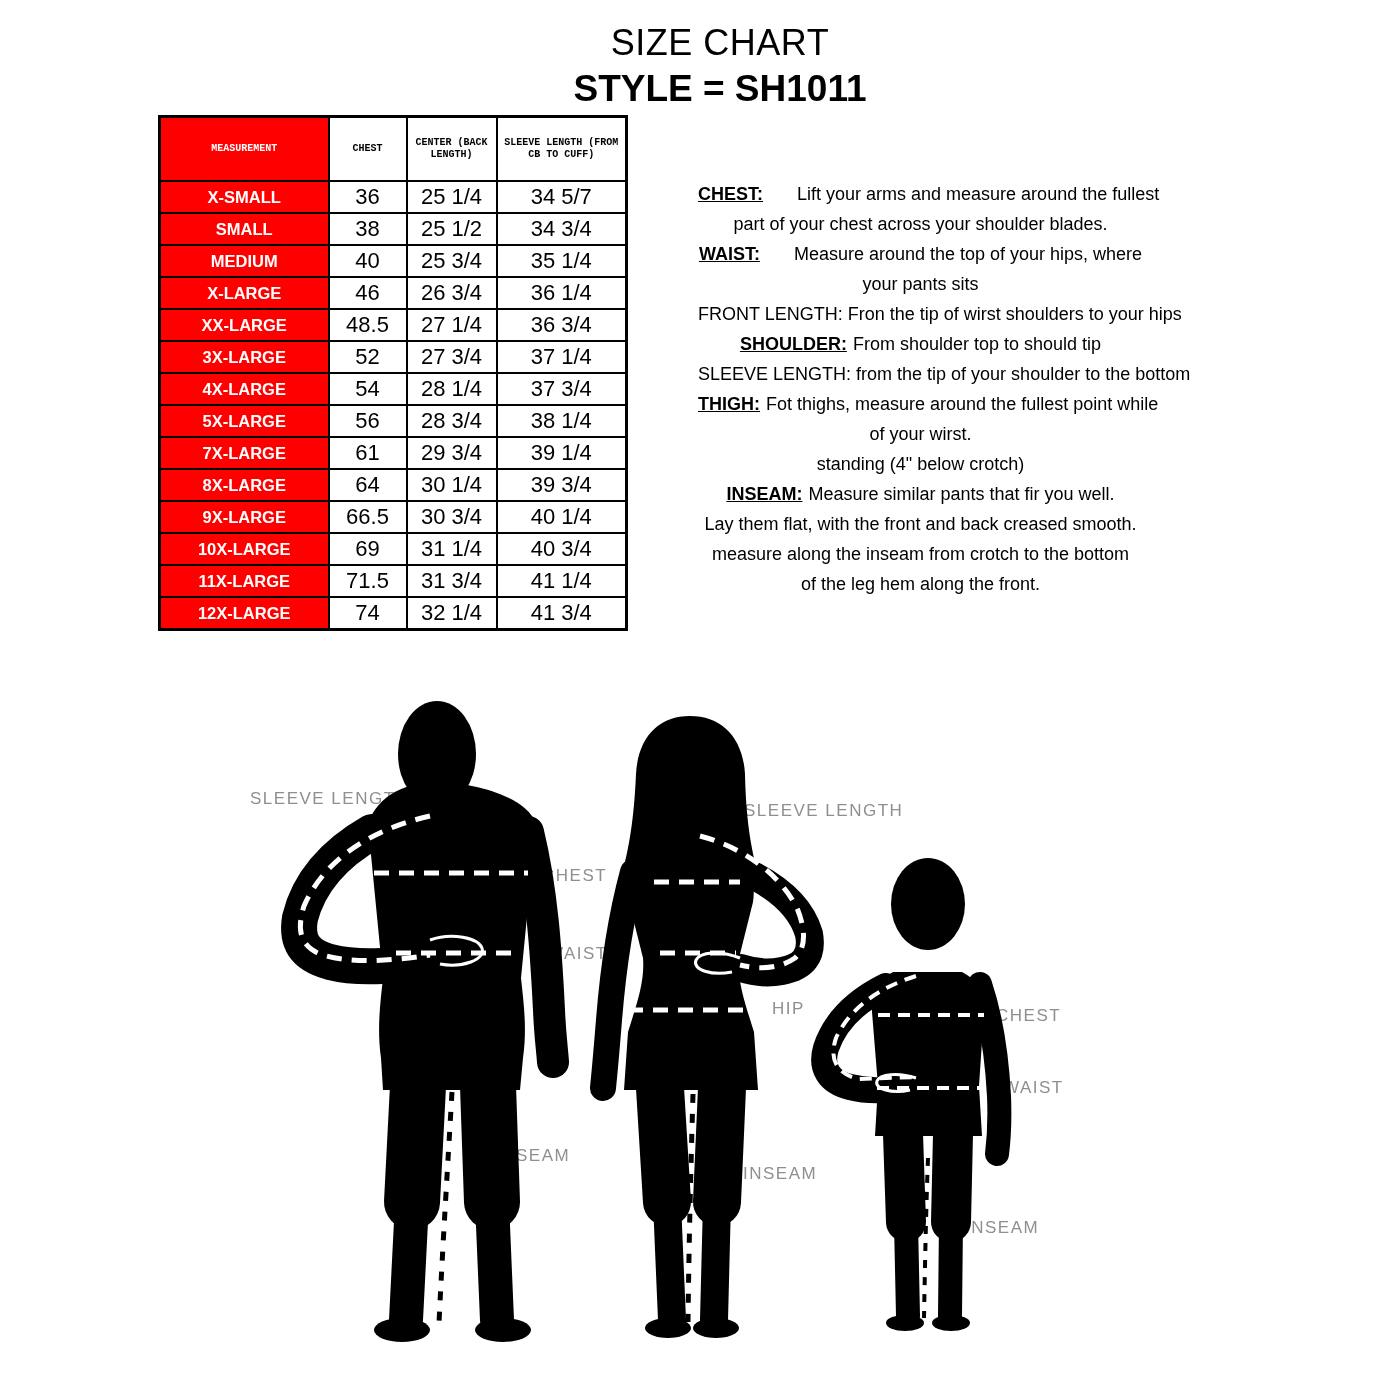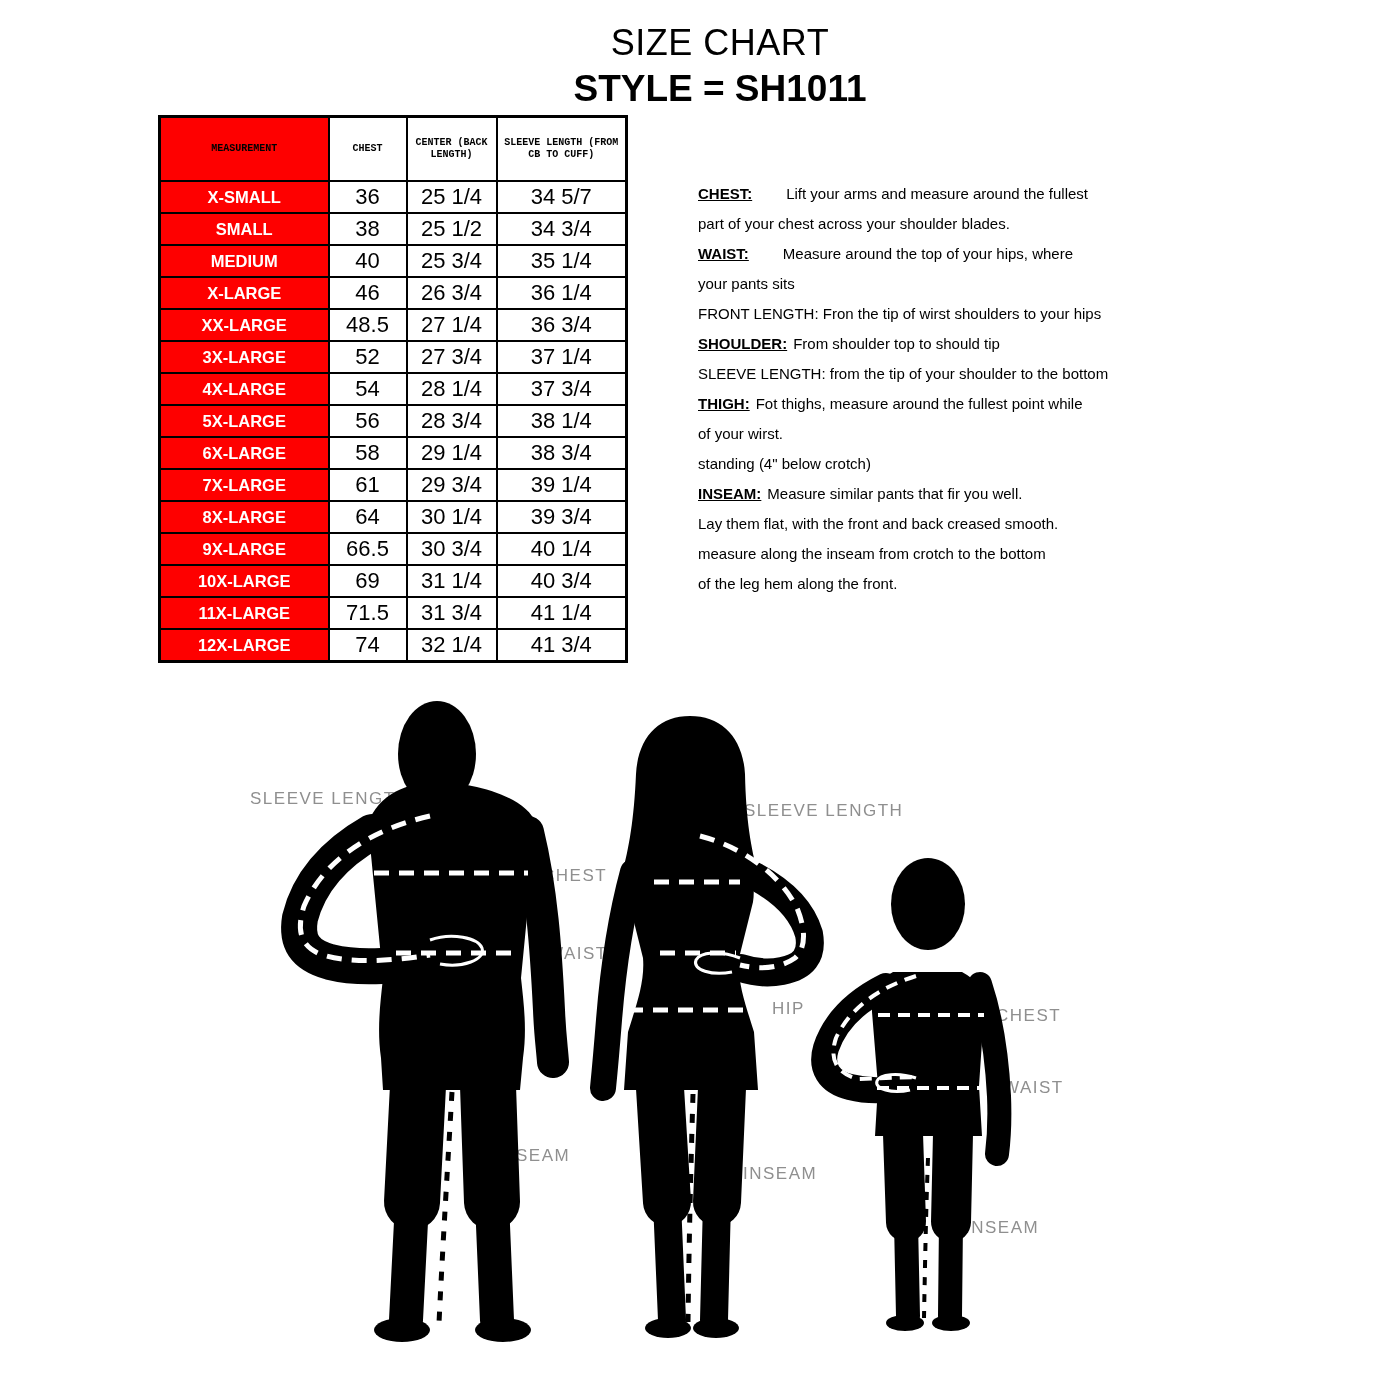--- a/index.html
+++ b/index.html
@@ -17,27 +17,27 @@
   .title2 { position:absolute; top:68px; left:0; width:1440px; text-align:center;
             font-size:37px; font-weight:bold; }
 
   
   table.size-table { position:absolute; left:158px; top:115px; border-collapse:collapse;
                      border:3px solid #000; table-layout:fixed; }
   .size-table th, .size-table td { border:2px solid #000; text-align:center;
                      vertical-align:middle; padding:0 2px; overflow:hidden; }
   .size-table thead th { height:62px; font-size:10px; line-height:1.25; font-weight:bold;font-family:Liberation Mono, monospace; }
   .size-table tbody td { height:30px; }
-  .th-measure { background:var(--red); color:#000000; }
+  .th-measure { background:var(--red); color:#ffffff; }
   .cell-size { background:var(--red); color:#ffffff; font-weight:bold; font-size:16.5px; }
   .cell-num  { font-size:22px; }
 
   
   .instructions { position:absolute; left:698px; top:179px; width:445px; }
-  .instr-line { height:30px; line-height:30px; white-space:nowrap; font-size:15px; }
+  .instr-line { height:30px; line-height:30px; white-space:nowrap; font-size:18px;text-align:center; }
   .instr-prefix { font-weight:bold; text-decoration:underline; margin-right:6px; }
   .instr-prefix.tab { margin-right:34px; }
 
   
   .fig-label { position:absolute; color:var(--gray); font-size:17px;
                letter-spacing:1.5px; white-space:nowrap; }
   svg.figures { position:absolute; left:0; top:690px; }
   .dash-w { stroke:#fff; stroke-width:5; fill:none; stroke-dasharray:15 10; }
   .dash-w.sm { stroke-width:4; stroke-dasharray:12 8; }
   .dash-k { stroke:#000; stroke-width:5; fill:none; stroke-dasharray:9 11; }
@@ -106,26 +106,20 @@
         <td class="cell-size">4X-LARGE</td>
         <td class="cell-num">54</td>
         <td class="cell-num">28 1/4</td>
         <td class="cell-num">37 3/4</td>
       </tr>
       <tr>
         <td class="cell-size">5X-LARGE</td>
         <td class="cell-num">56</td>
         <td class="cell-num">28 3/4</td>
         <td class="cell-num">38 1/4</td>
-      </tr>
-      <tr>
-        <td class="cell-size">6X-LARGE</td>
-        <td class="cell-num">58</td>
-        <td class="cell-num">29 1/4</td>
-        <td class="cell-num">38 3/4</td>
       </tr>
       <tr>
         <td class="cell-size">7X-LARGE</td>
         <td class="cell-num">61</td>
         <td class="cell-num">29 3/4</td>
         <td class="cell-num">39 1/4</td>
       </tr>
       <tr>
         <td class="cell-size">8X-LARGE</td>
         <td class="cell-num">64</td>

